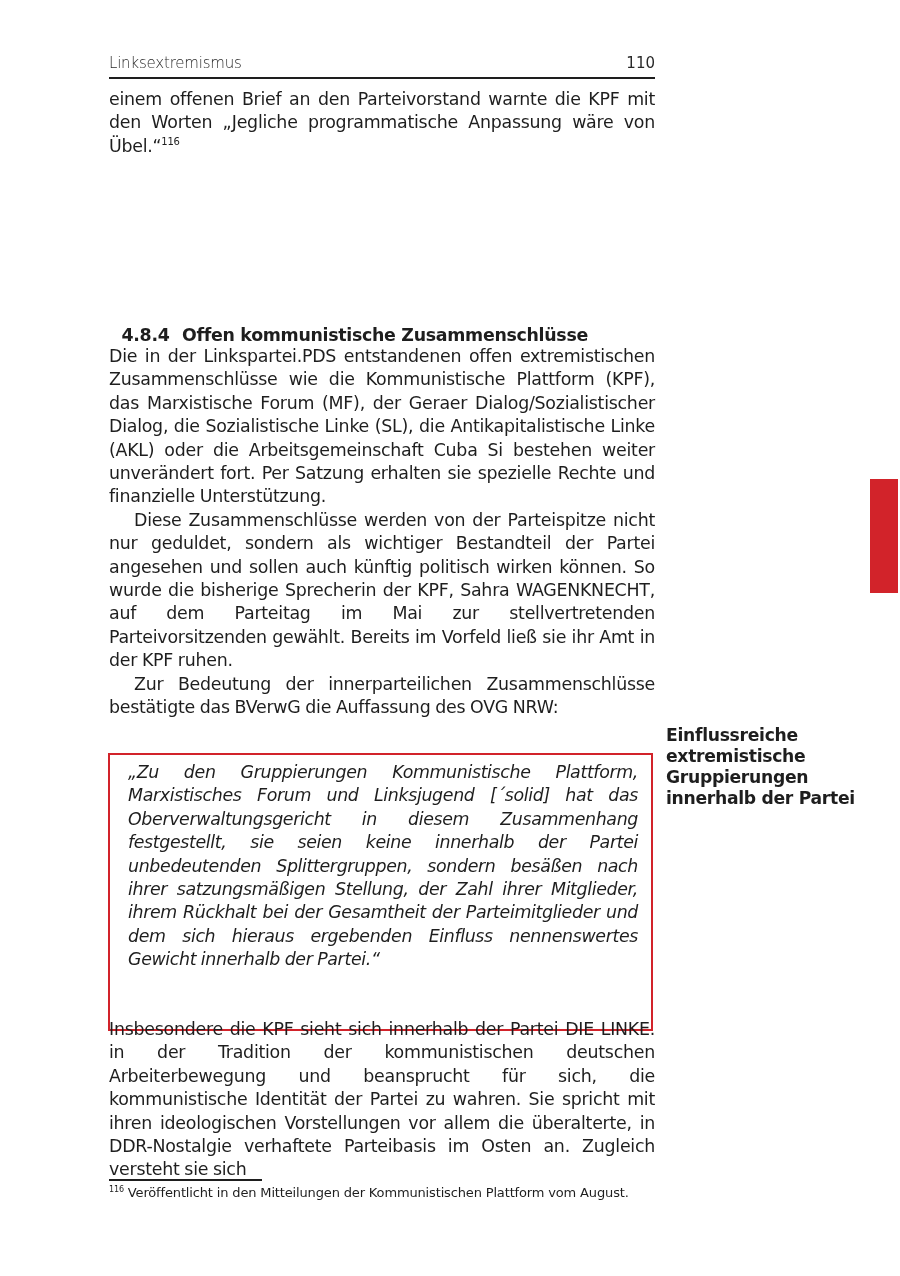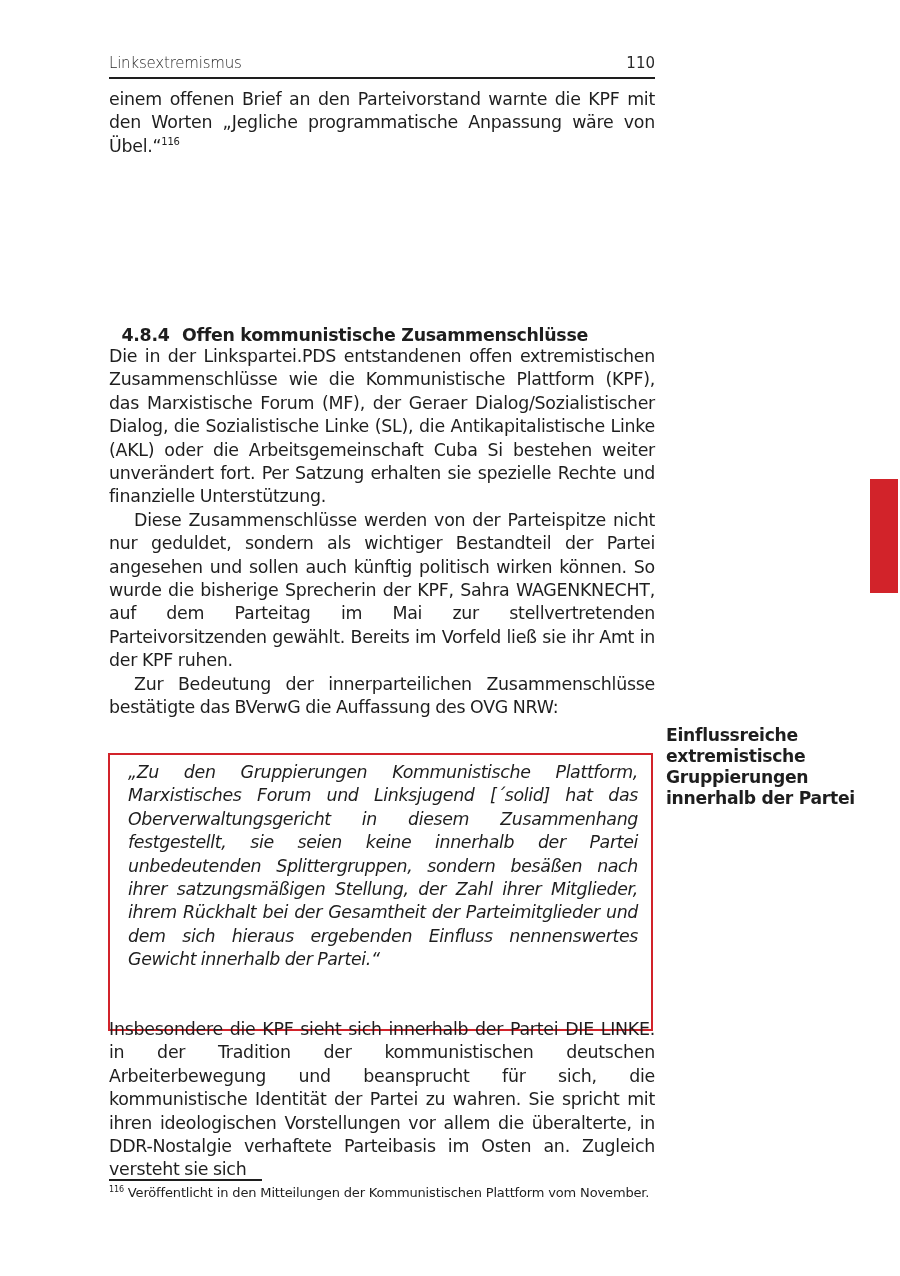--- a/index.html
+++ b/index.html
@@ -97,17 +97,17 @@
     </div>
   </div>
 
   <div class="col" style="top:1018px;">
     <p>Insbesondere die KPF sieht sich innerhalb der Partei DIE LINKE. in der Tradition der kommunistischen deutschen Arbeiterbewegung und beansprucht für sich, die kommunistische Identität der Partei zu wahren. Sie spricht mit ihren ideologischen Vorstellungen vor allem die überalterte, in DDR-Nostalgie verhaftete Parteibasis im Osten an. Zugleich versteht sie sich</p>
   </div>
 
   <div class="footnote-rule"></div>
   <div class="footnote">
     <sup>116</sup>
-    <span>Veröffentlicht in den Mitteilungen der Kommunistischen Plattform vom November.</span>
+    <span>Veröffentlicht in den Mitteilungen der Kommunistischen Plattform vom August.</span>
   </div>
 
   <div class="thumb-tab"></div>
 </div>
 
 </body></html>

